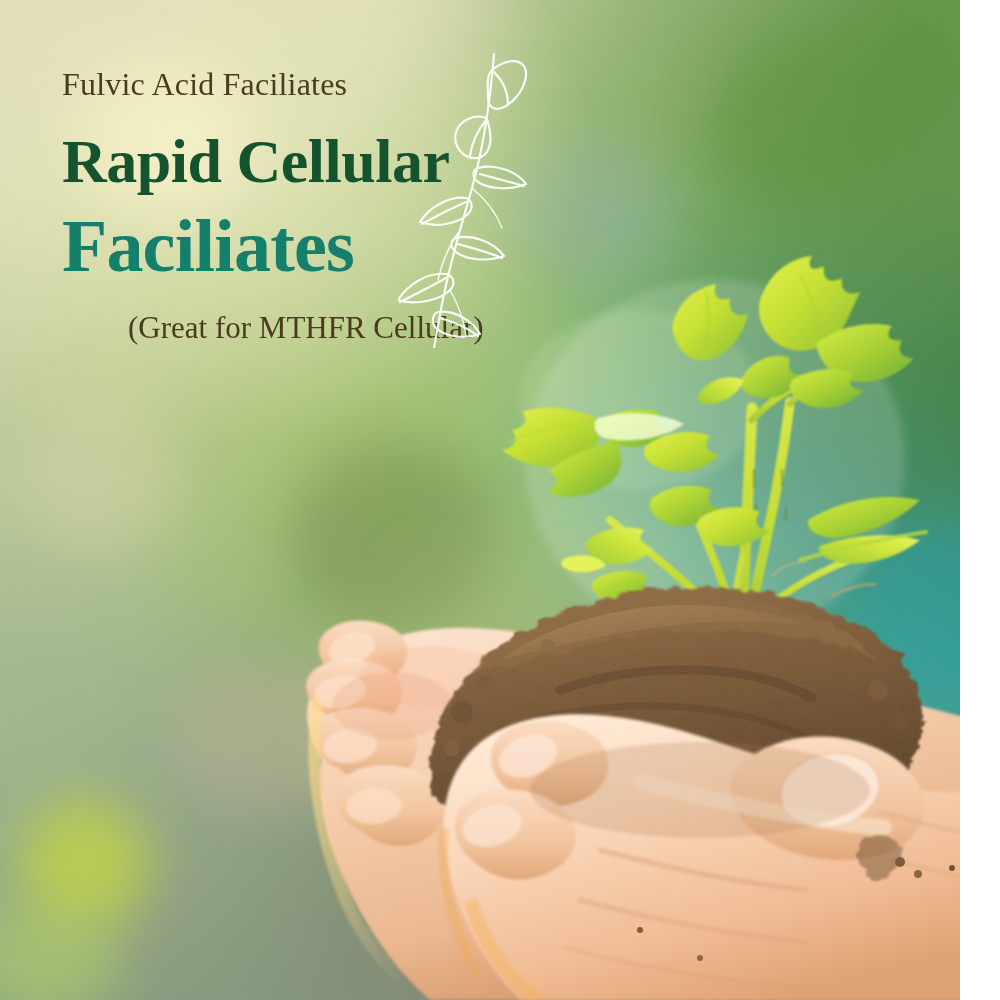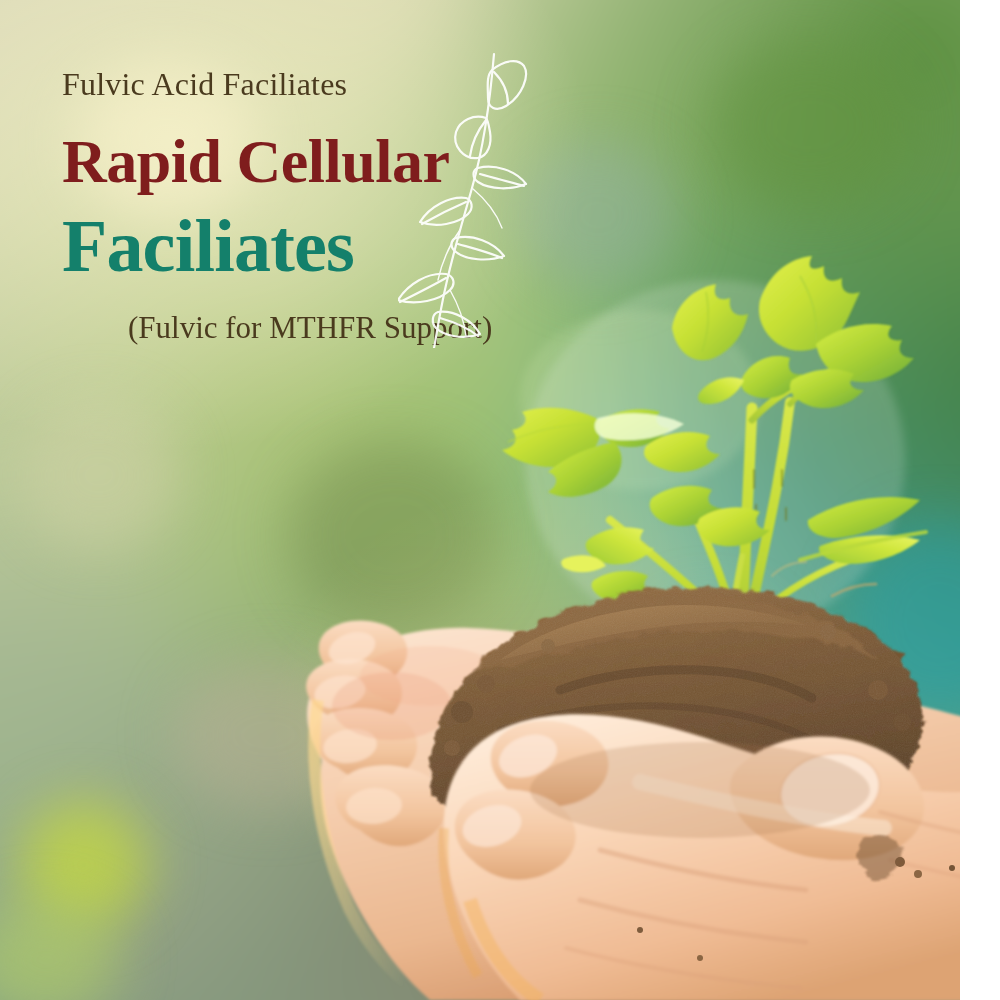--- a/index.html
+++ b/index.html
@@ -94,21 +94,21 @@
     color: #4a3a1e;
     white-space: nowrap;
   }
   .headline-1 {
     position: absolute;
     left: 62px;
     top: 126px;
     font-size: 62px;
     font-weight: bold;
     letter-spacing: -0.5px;
-    color: #7f1d1d;
+    color: #14532d;
     white-space: nowrap;
   }
   .headline-2 {
     position: absolute;
     left: 62px;
     top: 204px;
     font-size: 74px;
     font-weight: bold;
     letter-spacing: -0.8px;
     color: #14806b;
@@ -555,16 +555,16 @@
         <path d="M62 182 C 52 196, 44 214, 40 232" stroke-width="1.4"></path>
         <path d="M52 242 C 60 256, 66 272, 68 288" stroke-width="1.4"></path>
       </g>
     </svg>
   </div>
 
   <div class="text-block">
     <div class="eyebrow">Fulvic Acid Faciliates</div>
     <div class="headline-1">Rapid Cellular</div>
     <div class="headline-2">Faciliates</div>
-    <div class="subnote">(Fulvic for MTHFR Support)</div>
+    <div class="subnote">(Great for MTHFR Cellular)</div>
   </div>
 
 </div>
 
 </body></html>

